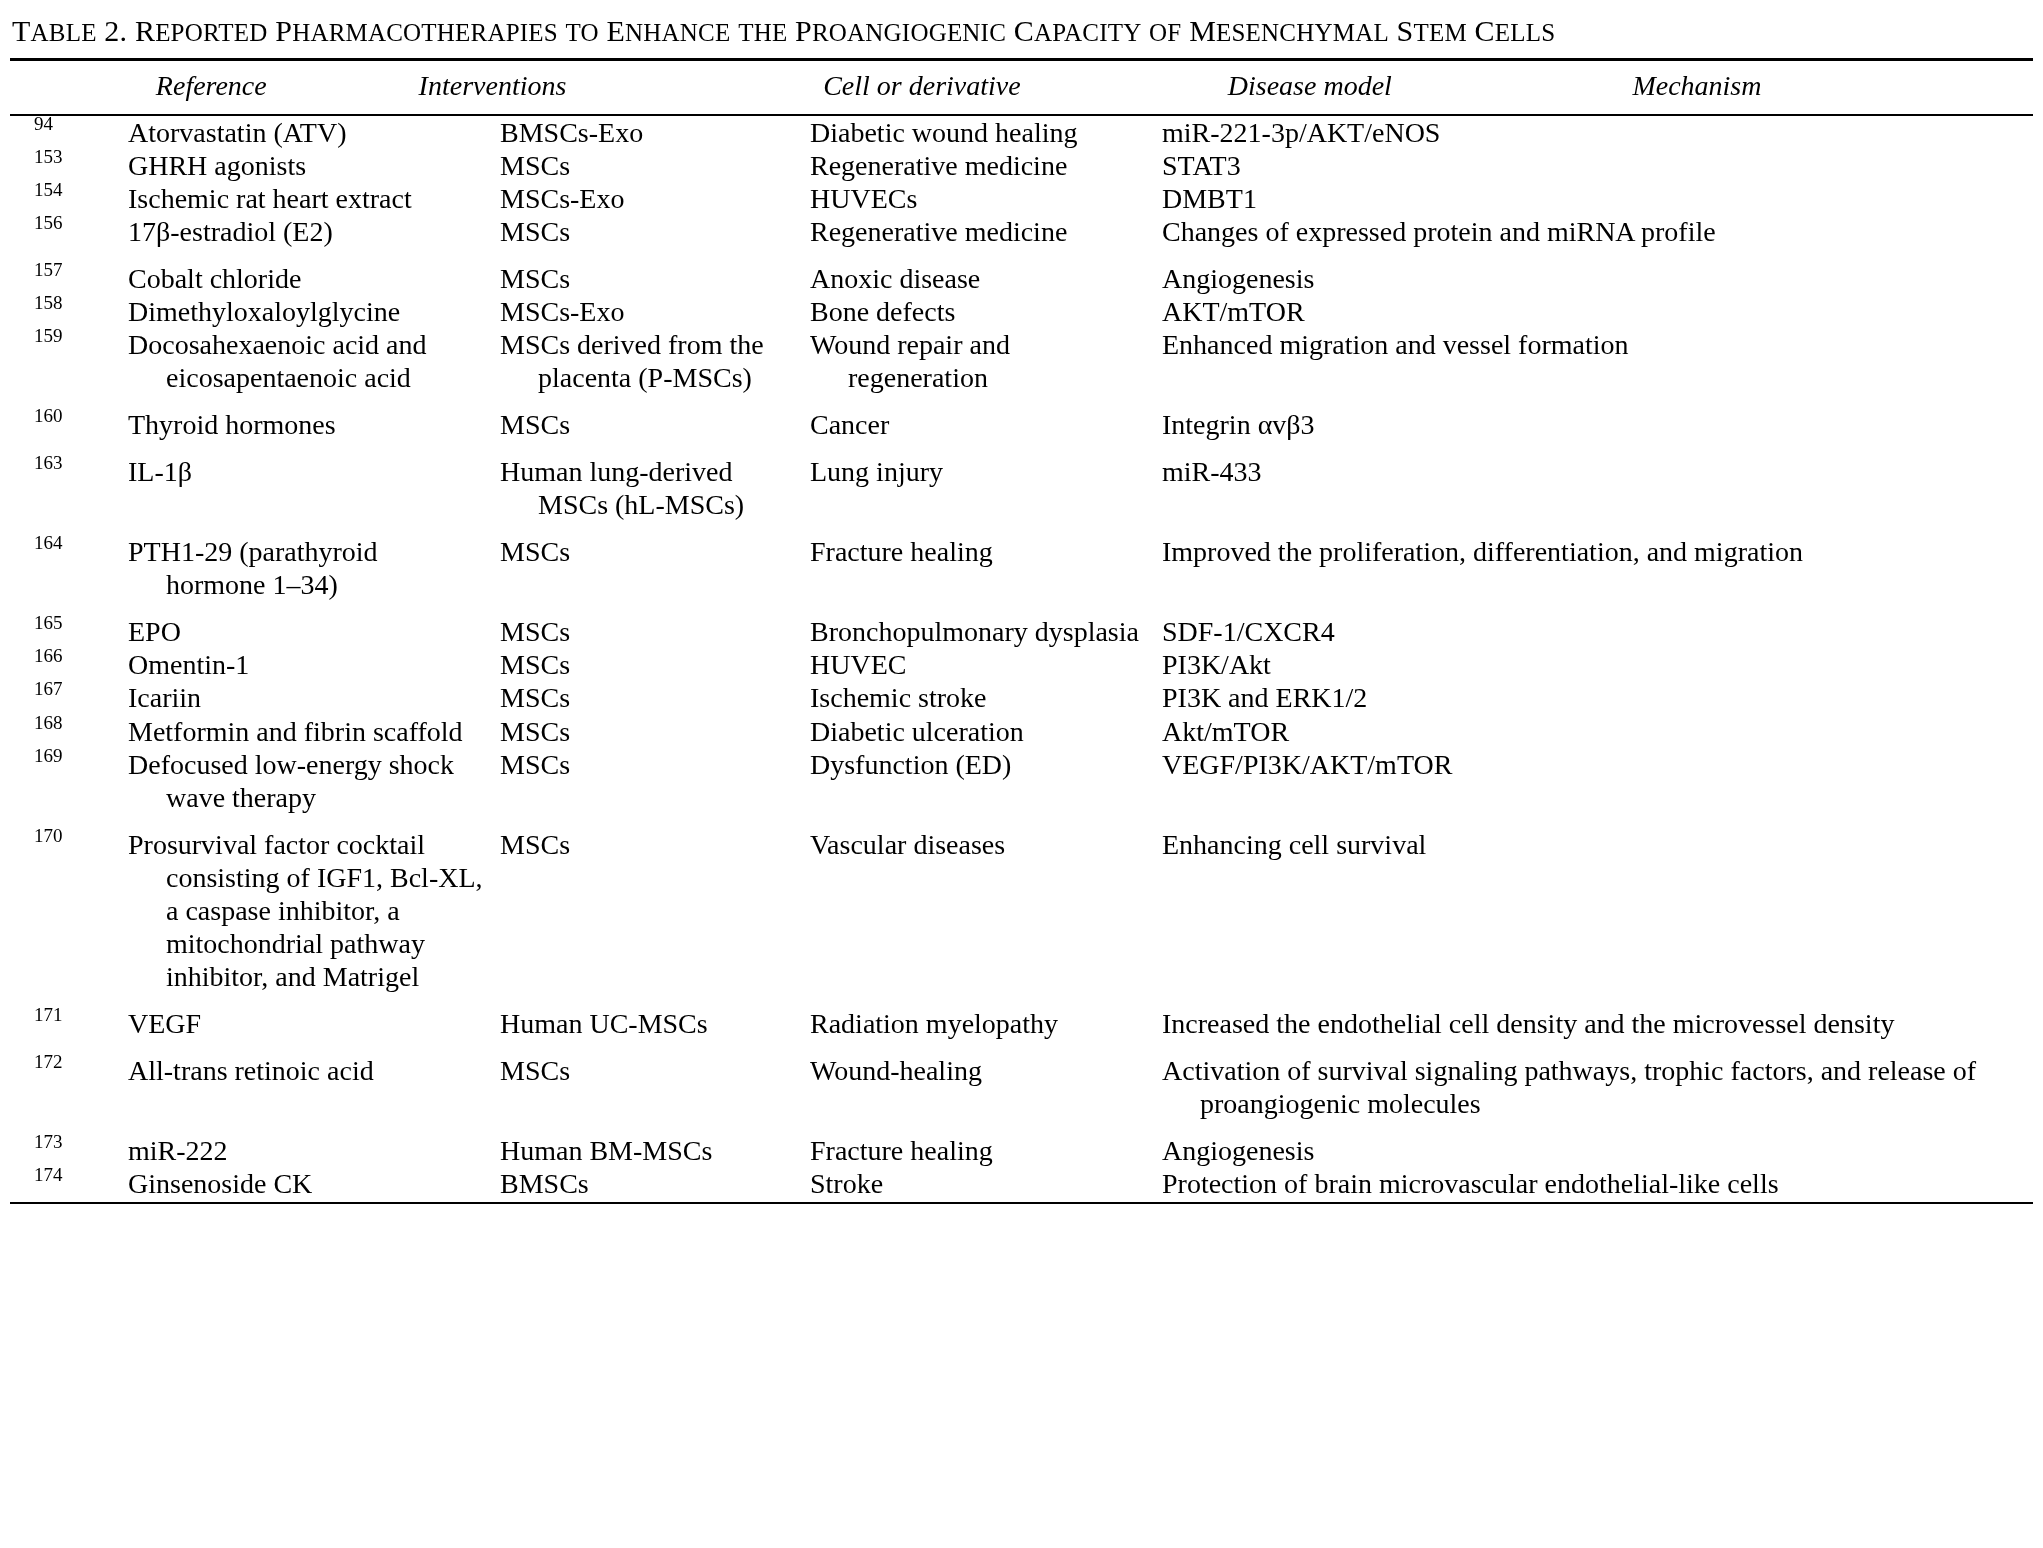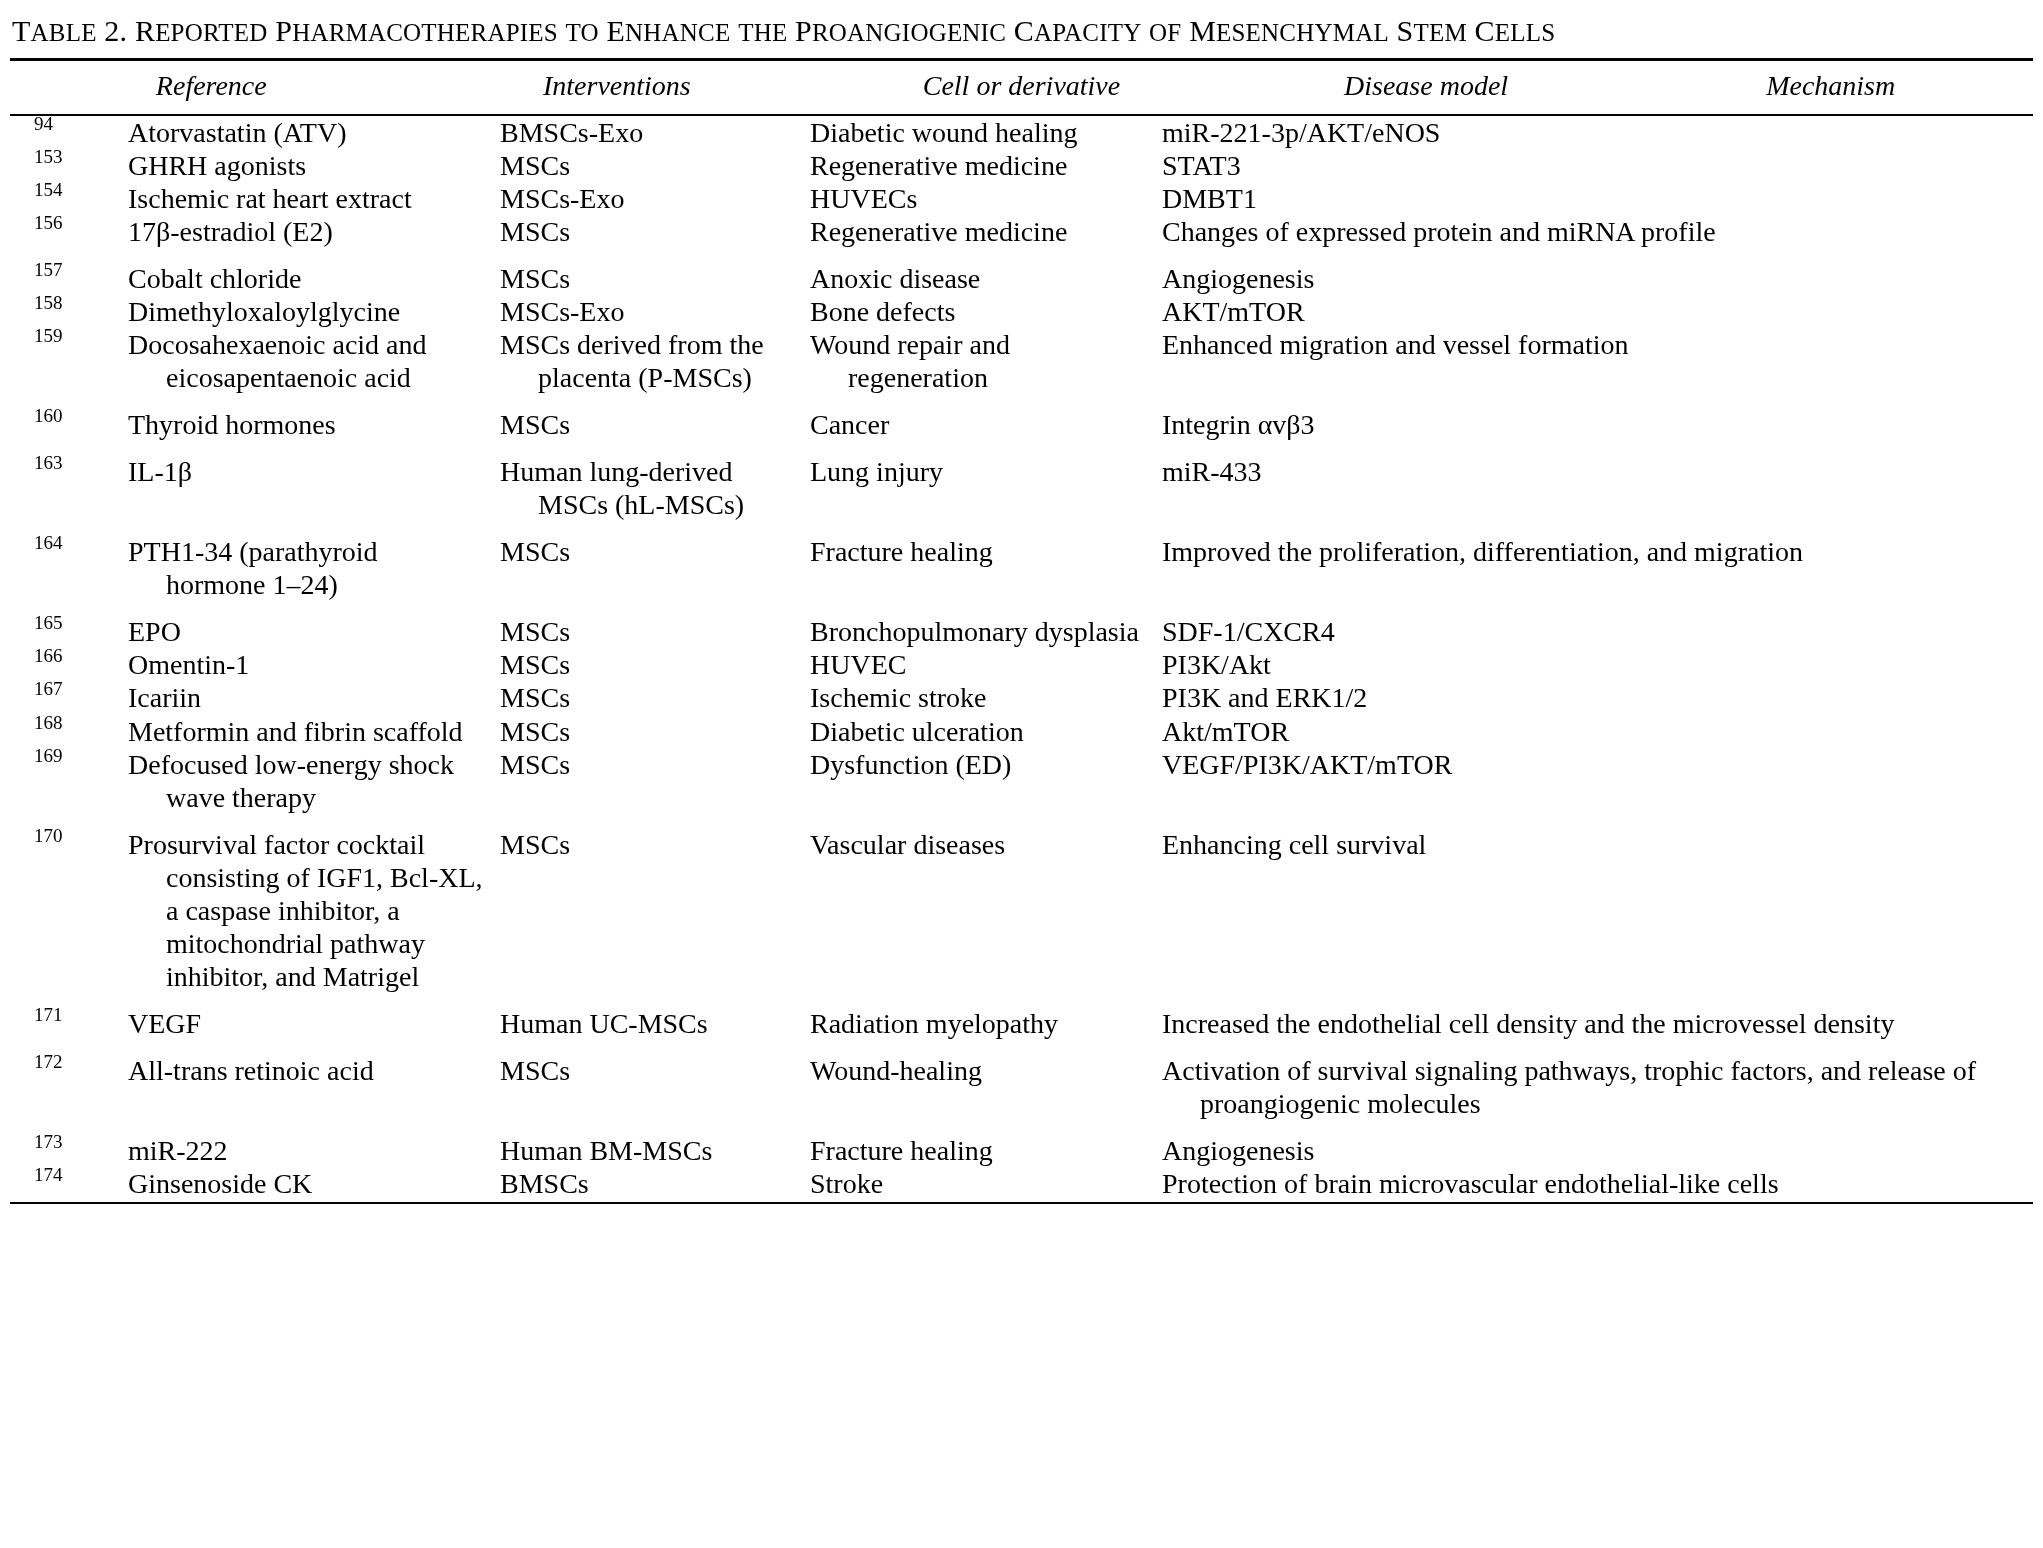--- a/index.html
+++ b/index.html
@@ -41,21 +41,21 @@
     margin: 0;
     height: 0;
   }
   .rule-title {
     border-top: 3px solid #000;
   }
   thead th {
     font-weight: normal;
     font-style: italic;
     font-size: 28px;
-    text-align: center;
+    text-align: left;
     padding: 9px 4px 12px 4px;
     vertical-align: top;
   }
   thead th.col-ref {
     text-align: center;
     padding-left: 2px;
   }
   tbody td {
     font-size: 28px;
     vertical-align: top;
@@ -298,21 +298,21 @@
         <tr class="rowgap">
           <td></td>
           <td></td>
           <td></td>
           <td></td>
           <td></td>
         </tr>
         <tr>
           <td class="c-ref"><span class="refnum">164</span></td>
           <td class="c-int">
-            <span class="hang">PTH1-34 (parathyroid hormone 1–24)</span>
+            <span class="hang">PTH1-29 (parathyroid hormone 1–34)</span>
           </td>
           <td class="c-cell">
             <span class="hang">MSCs</span>
           </td>
           <td class="c-dis">
             <span class="hang">Fracture healing</span>
           </td>
           <td class="c-mech">
             <span class="hang">Improved the proliferation, differentiation, and migration</span>
           </td>

